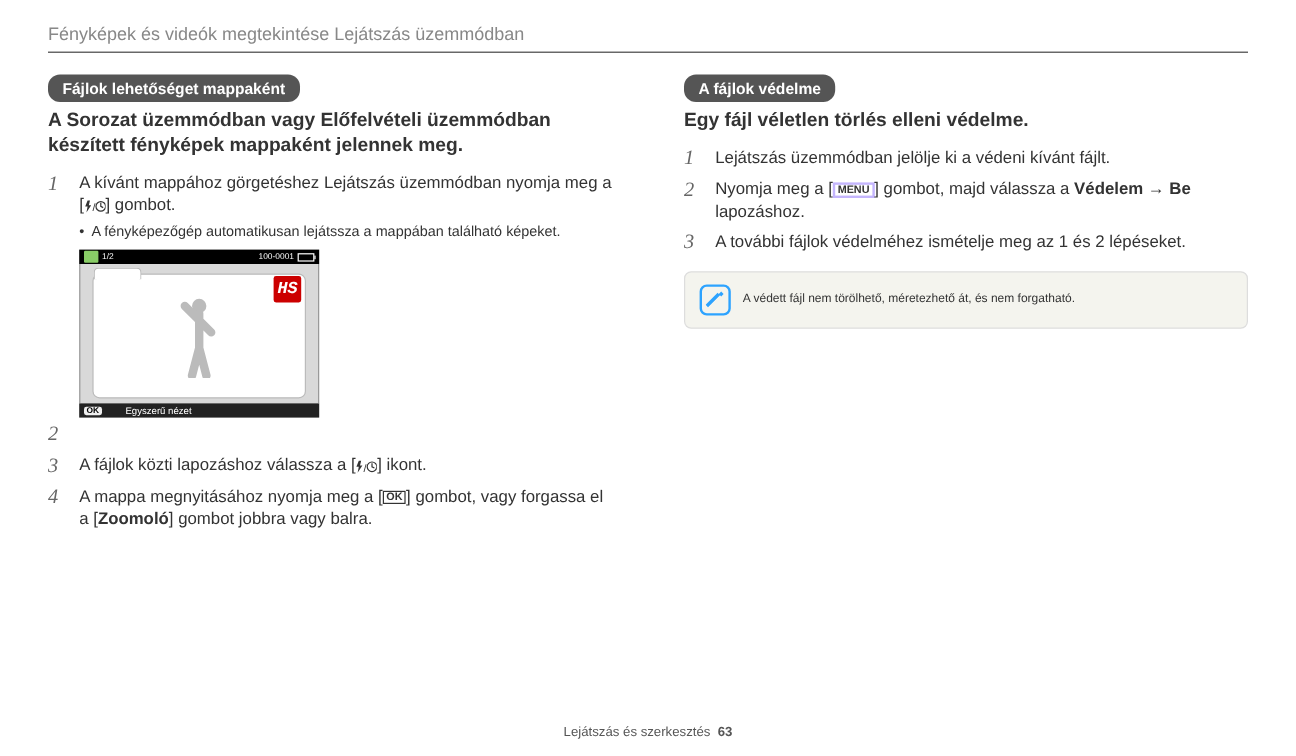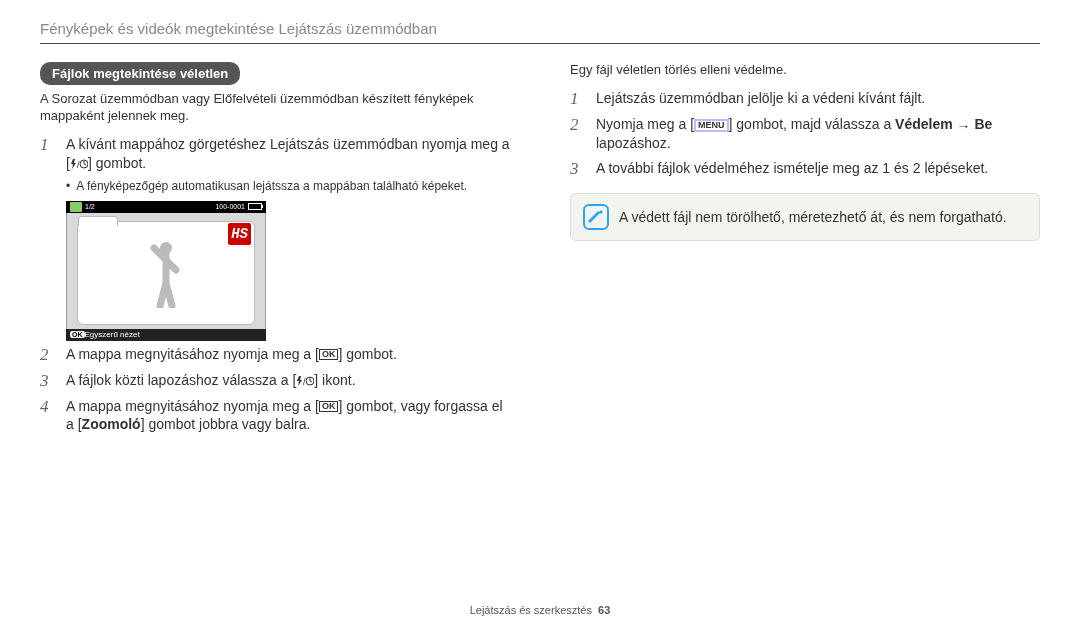--- a/index.html
+++ b/index.html
@@ -30,21 +30,21 @@
   .pill {
     display: inline-block;
     background: #555;
     color: #fff;
     font-size: 13px;
     font-weight: bold;
     padding: 4px 12px;
     border-radius: 10px;
     margin-bottom: 6px;
   }
-  .desc { font-size: 13px; color: #333; margin-bottom: 10px; line-height: 1.3; }
+  .desc { font-size: 16px; color: #333; margin-bottom: 10px; line-height: 1.3; font-weight: bold; }
   .step-row { display: flex; gap: 10px; margin-bottom: 6px; }
   .step-num {
     font-style: italic;
     font-family: Georgia, serif;
     font-size: 17px;
     color: #666;
     min-width: 16px;
   }
   .step-text { font-size: 14px; line-height: 1.35; }
   .bullet-row { display:flex; gap:6px; margin-left: 26px; font-size:12px; color:#333; margin-bottom:8px;}
@@ -107,21 +107,21 @@
     border-radius:2px;
     font-family:Liberation Mono, monospace;
   }
   .screen-bottom {
     background:#222;
     height:12px;
     color:#fff;
     font-size:8px;
     display:flex;
     align-items:center;
-    gap:0;
+    gap:20px;
     padding:0 4px;
   }
   .ok-chip { background:#eee; color:#000; font-weight:bold; font-size:7px; padding:0 2px; border-radius:2px;}
   .btn-glyph {
     display:inline-flex;
     align-items:center;
     vertical-align:middle;
   }
   .ok-box {
     display:inline-block;
@@ -153,21 +153,21 @@
   }
   .note-icon {
     width:26px; height:26px;
     border:2px solid #2da3ff;
     border-radius:6px;
     display:flex;
     align-items:center;
     justify-content:center;
   }
   .note-icon svg { display:block; }
-  .note-text { font-size:14px; color:#333; }
+  .note-text { font-size:10px; color:#333; }
   .footer {
     position:absolute;
     bottom:14px;
     left:0; right:0;
     text-align:center;
     font-size:11px;
     color:#555;
   }
   .folder-icon { width:12px; height:10px; background:#8c6; display:inline-block; border-radius:1px; position:relative;}
   .battery-icon { width:14px; height:7px; border:1px solid #fff; display:inline-block; position:relative;}
@@ -175,21 +175,21 @@
 </style>
 </head>
 <body>
 
 <div class="header">Fényképek és videók megtekintése Lejátszás üzemmódban</div>
 <hr class="hr">
 
 <div class="columns">
 
   <div class="col">
-    <div class="pill">Fájlok megtekintése véletlen</div>
+    <div class="pill">Fájlok lehetőséget mappaként</div>
     <div class="desc">A Sorozat üzemmódban vagy Előfelvételi üzemmódban készített fényképek mappaként jelennek meg.</div>
 
     <div class="step-row">
       <div class="step-num">1</div>
       <div class="step-text">
         <span>A kívánt mappához görgetéshez Lejátszás üzemmódban nyomja meg a [</span><span class="btn-glyph">
             <svg width="18" height="12" viewBox="0 0 18 12">
               <path d="M3 1 L1 6 L3 6 L2 11 L6 5 L4 5 L5 1 Z" fill="#333"></path>
               <text x="7" y="10" font-size="9" fill="#333">/</text>
               <circle cx="14" cy="6" r="4" fill="none" stroke="#333" stroke-width="1"></circle>
@@ -229,23 +229,20 @@
         <div class="hs-badge">HS</div>
       </div>
       <div class="screen-bottom">
         <span class="ok-chip">OK</span>
         <span>Egyszerű nézet</span>
       </div>
     </div>
 
     <div class="step-row">
       <div class="step-num">2</div>
-      <div class="step-text">
-        <span>A mappa megnyitásához nyomja meg a [</span><span class="ok-box">OK</span><span>] gombot.</span>
-      </div>
     </div>
 
     <div class="step-row">
       <div class="step-num">3</div>
       <div class="step-text">
         <span>A fájlok közti lapozáshoz válassza a [</span><span class="btn-glyph">
             <svg width="18" height="12" viewBox="0 0 18 12">
               <path d="M3 1 L1 6 L3 6 L2 11 L6 5 L4 5 L5 1 Z" fill="#333"></path>
               <text x="7" y="10" font-size="9" fill="#333">/</text>
               <circle cx="14" cy="6" r="4" fill="none" stroke="#333" stroke-width="1"></circle>
@@ -257,20 +254,21 @@
 
     <div class="step-row">
       <div class="step-num">4</div>
       <div class="step-text">
         <span>A mappa megnyitásához nyomja meg a [</span><span class="ok-box">OK</span><span>] gombot, vagy forgassa el a [</span><b>Zoomoló</b><span>] gombot jobbra vagy balra.</span>
       </div>
     </div>
   </div>
 
   <div class="col">
+    <div class="pill">A fájlok védelme</div>
     <div class="desc">Egy fájl véletlen törlés elleni védelme.</div>
 
     <div class="step-row">
       <div class="step-num">1</div>
       <div class="step-text">Lejátszás üzemmódban jelölje ki a védeni kívánt fájlt.</div>
     </div>
 
     <div class="step-row">
       <div class="step-num">2</div>
       <div class="step-text">

